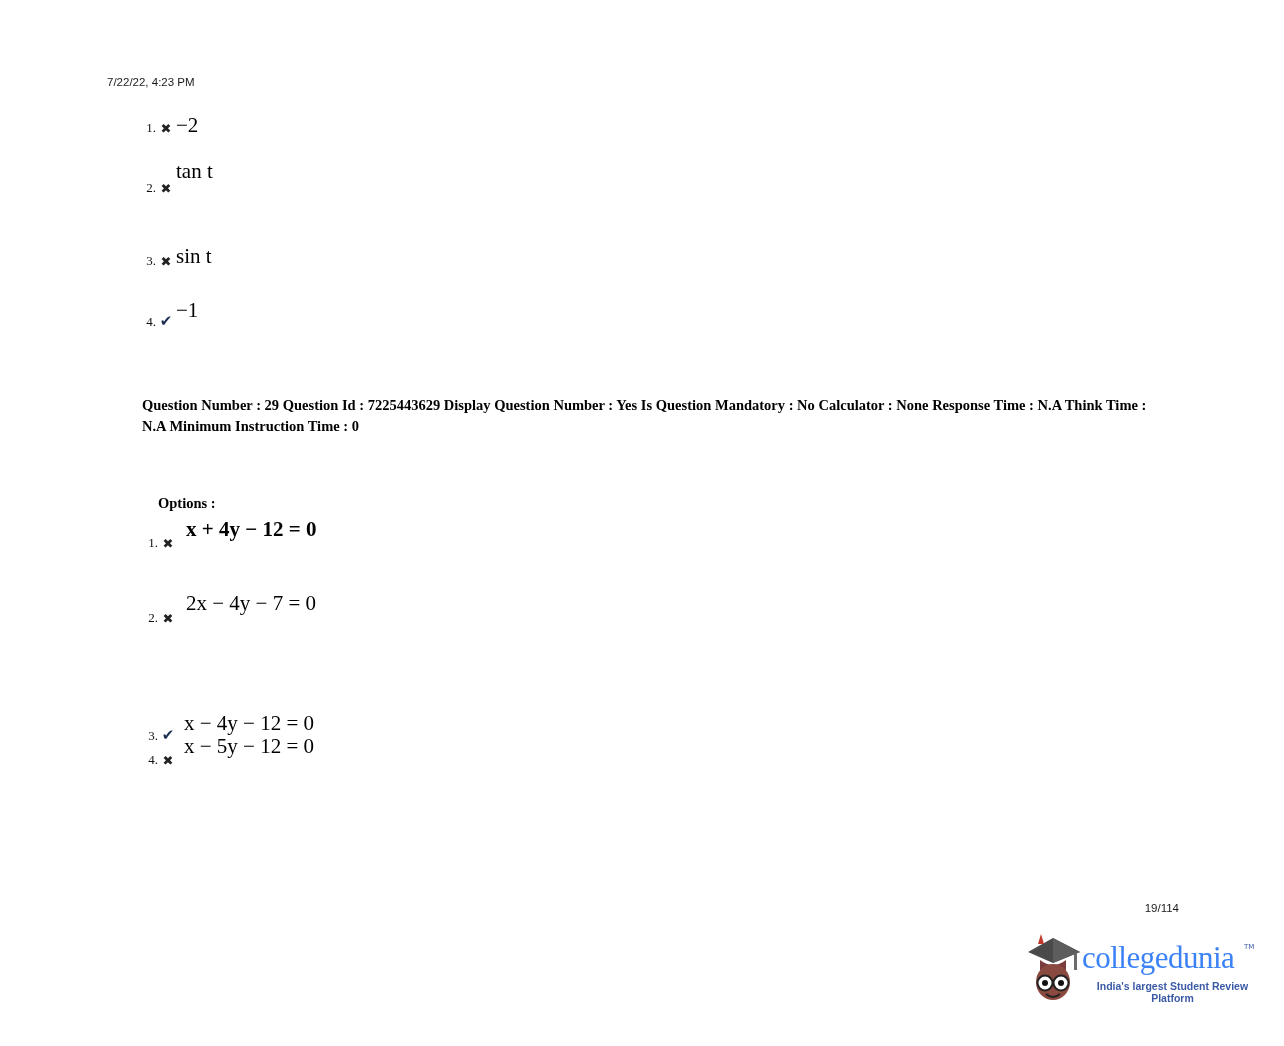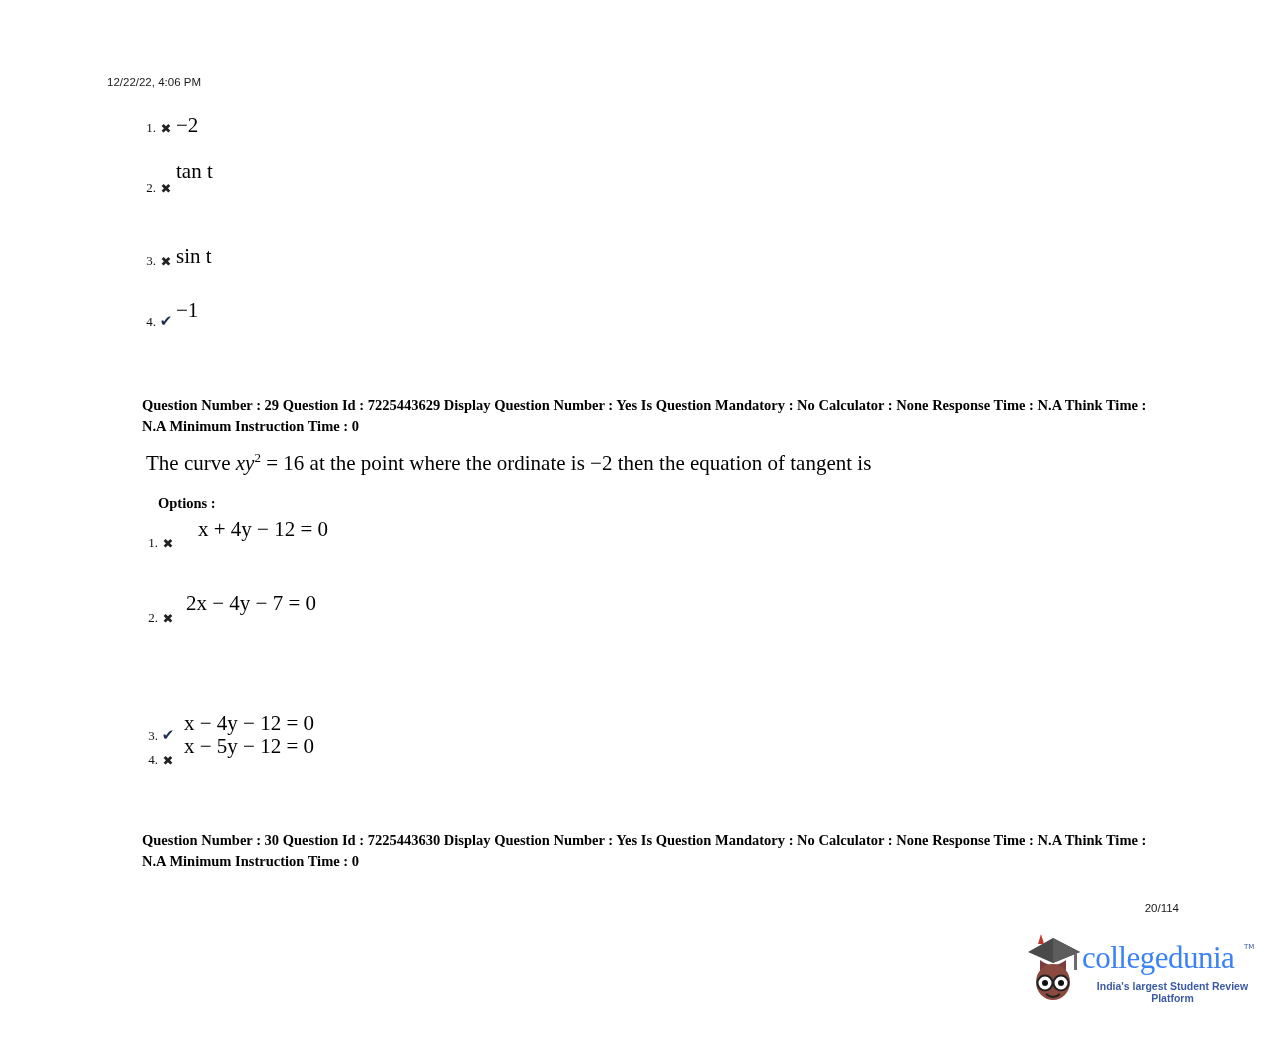--- a/index.html
+++ b/index.html
@@ -142,21 +142,21 @@
     color: #3b5aa6;
     text-align: center;
   }
   .mascot { position: absolute; left: 0; top: 0; width: 62px; height: 72px; }
 </style>
 </head>
 <body>
 
 <div class="page">
 
-  <div class="timestamp">12/22/22, 4:06 PM</div>
+  <div class="timestamp">7/22/22, 4:23 PM</div>
 
   <div class="opt-row" style="left:138px; top:113px;">
     <span class="opt-num">1.</span>
     <span class="opt-mark mark-wrong">✖</span>
     <span class="opt-text">−2</span>
   </div>
 
   <div class="opt-row" style="left:138px; top:173px;">
     <span class="opt-num">2.</span>
     <span class="opt-mark mark-wrong">✖</span>
@@ -170,53 +170,49 @@
   </div>
 
   <div class="opt-row" style="left:138px; top:307px;">
     <span class="opt-num">4.</span>
     <span class="opt-mark mark-right">✔</span>
     <span class="opt-text" style="position:relative; top:-9px;">−1</span>
   </div>
 
   <div class="meta" style="top:395px;">Question Number : 29 Question Id : 7225443629 Display Question Number : Yes Is Question Mandatory : No Calculator : None Response Time : N.A Think Time : N.A Minimum Instruction Time : 0</div>
 
-  <div class="stem" style="top:450px;">
-    The curve <i>xy</i><sup class="sm">2</sup> = 16 at the point where the ordinate is −2 then the equation of tangent is
-  </div>
 
   <div class="options-label" style="top:495px;margin-left:16px;">Options :</div>
 
   <div class="opt-row" style="left:140px; top:528px;">
     <span class="opt-num">1.</span>
     <span class="opt-mark mark-wrong">✖</span>
-    <span class="opt-text" style="position:relative; top:-11px; margin-left:20px;">x + 4y − 12 = 0</span>
+    <span class="opt-text" style="position:relative; top:-11px; margin-left:8px;font-weight:bold;">x + 4y − 12 = 0</span>
   </div>
 
   <div class="opt-row" style="left:140px; top:603px;">
     <span class="opt-num">2.</span>
     <span class="opt-mark mark-wrong">✖</span>
     <span class="opt-text" style="position:relative; top:-12px; margin-left:8px;">2x − 4y − 7 = 0</span>
   </div>
 
   <div class="opt-row" style="left:140px; top:673px;">
     <span class="opt-num">3.</span>
     <span class="opt-mark mark-right">✔</span>
     <span class="opt-text" style="position:relative; top:-10px; margin-left:6px;margin-top:48px;">x − 4y − 12 = 0</span>
   </div>
 
   <div class="opt-row" style="left:140px; top:745px;">
     <span class="opt-num">4.</span>
     <span class="opt-mark mark-wrong">✖</span>
     <span class="opt-text" style="position:relative; top:-11px; margin-left:6px;">x − 5y − 12 = 0</span>
   </div>
 
-  <div class="meta" style="top:830px;">Question Number : 30 Question Id : 7225443630 Display Question Number : Yes Is Question Mandatory : No Calculator : None Response Time : N.A Think Time : N.A Minimum Instruction Time : 0</div>
-
-  <div class="page-num">20/114</div>
+
+  <div class="page-num">19/114</div>
 
   <div class="logo">
     <svg class="mascot" viewBox="0 0 62 72">
       <path d="M6 22 L31 8 L58 22 L31 33 Z" fill="#4a4a4a"></path>
       <path d="M31 8 L58 22 L31 33 Z" fill="#5d5d5d"></path>
       <path d="M52 24 L52 40 L55 40 L55 23 Z" fill="#6b6b6b"></path>
       <path d="M18 30 q13 10 26 0 v10 q-13 11 -26 0 Z" fill="#7a3d3d"></path>
       <ellipse cx="31" cy="52" rx="17" ry="18" fill="#8b4a3f"></ellipse>
       <ellipse cx="31" cy="56" rx="15" ry="14" fill="#ffffff" opacity="0.0"></ellipse>
       <circle cx="23" cy="53" r="7.5" fill="#ffffff" stroke="#222" stroke-width="2"></circle>

